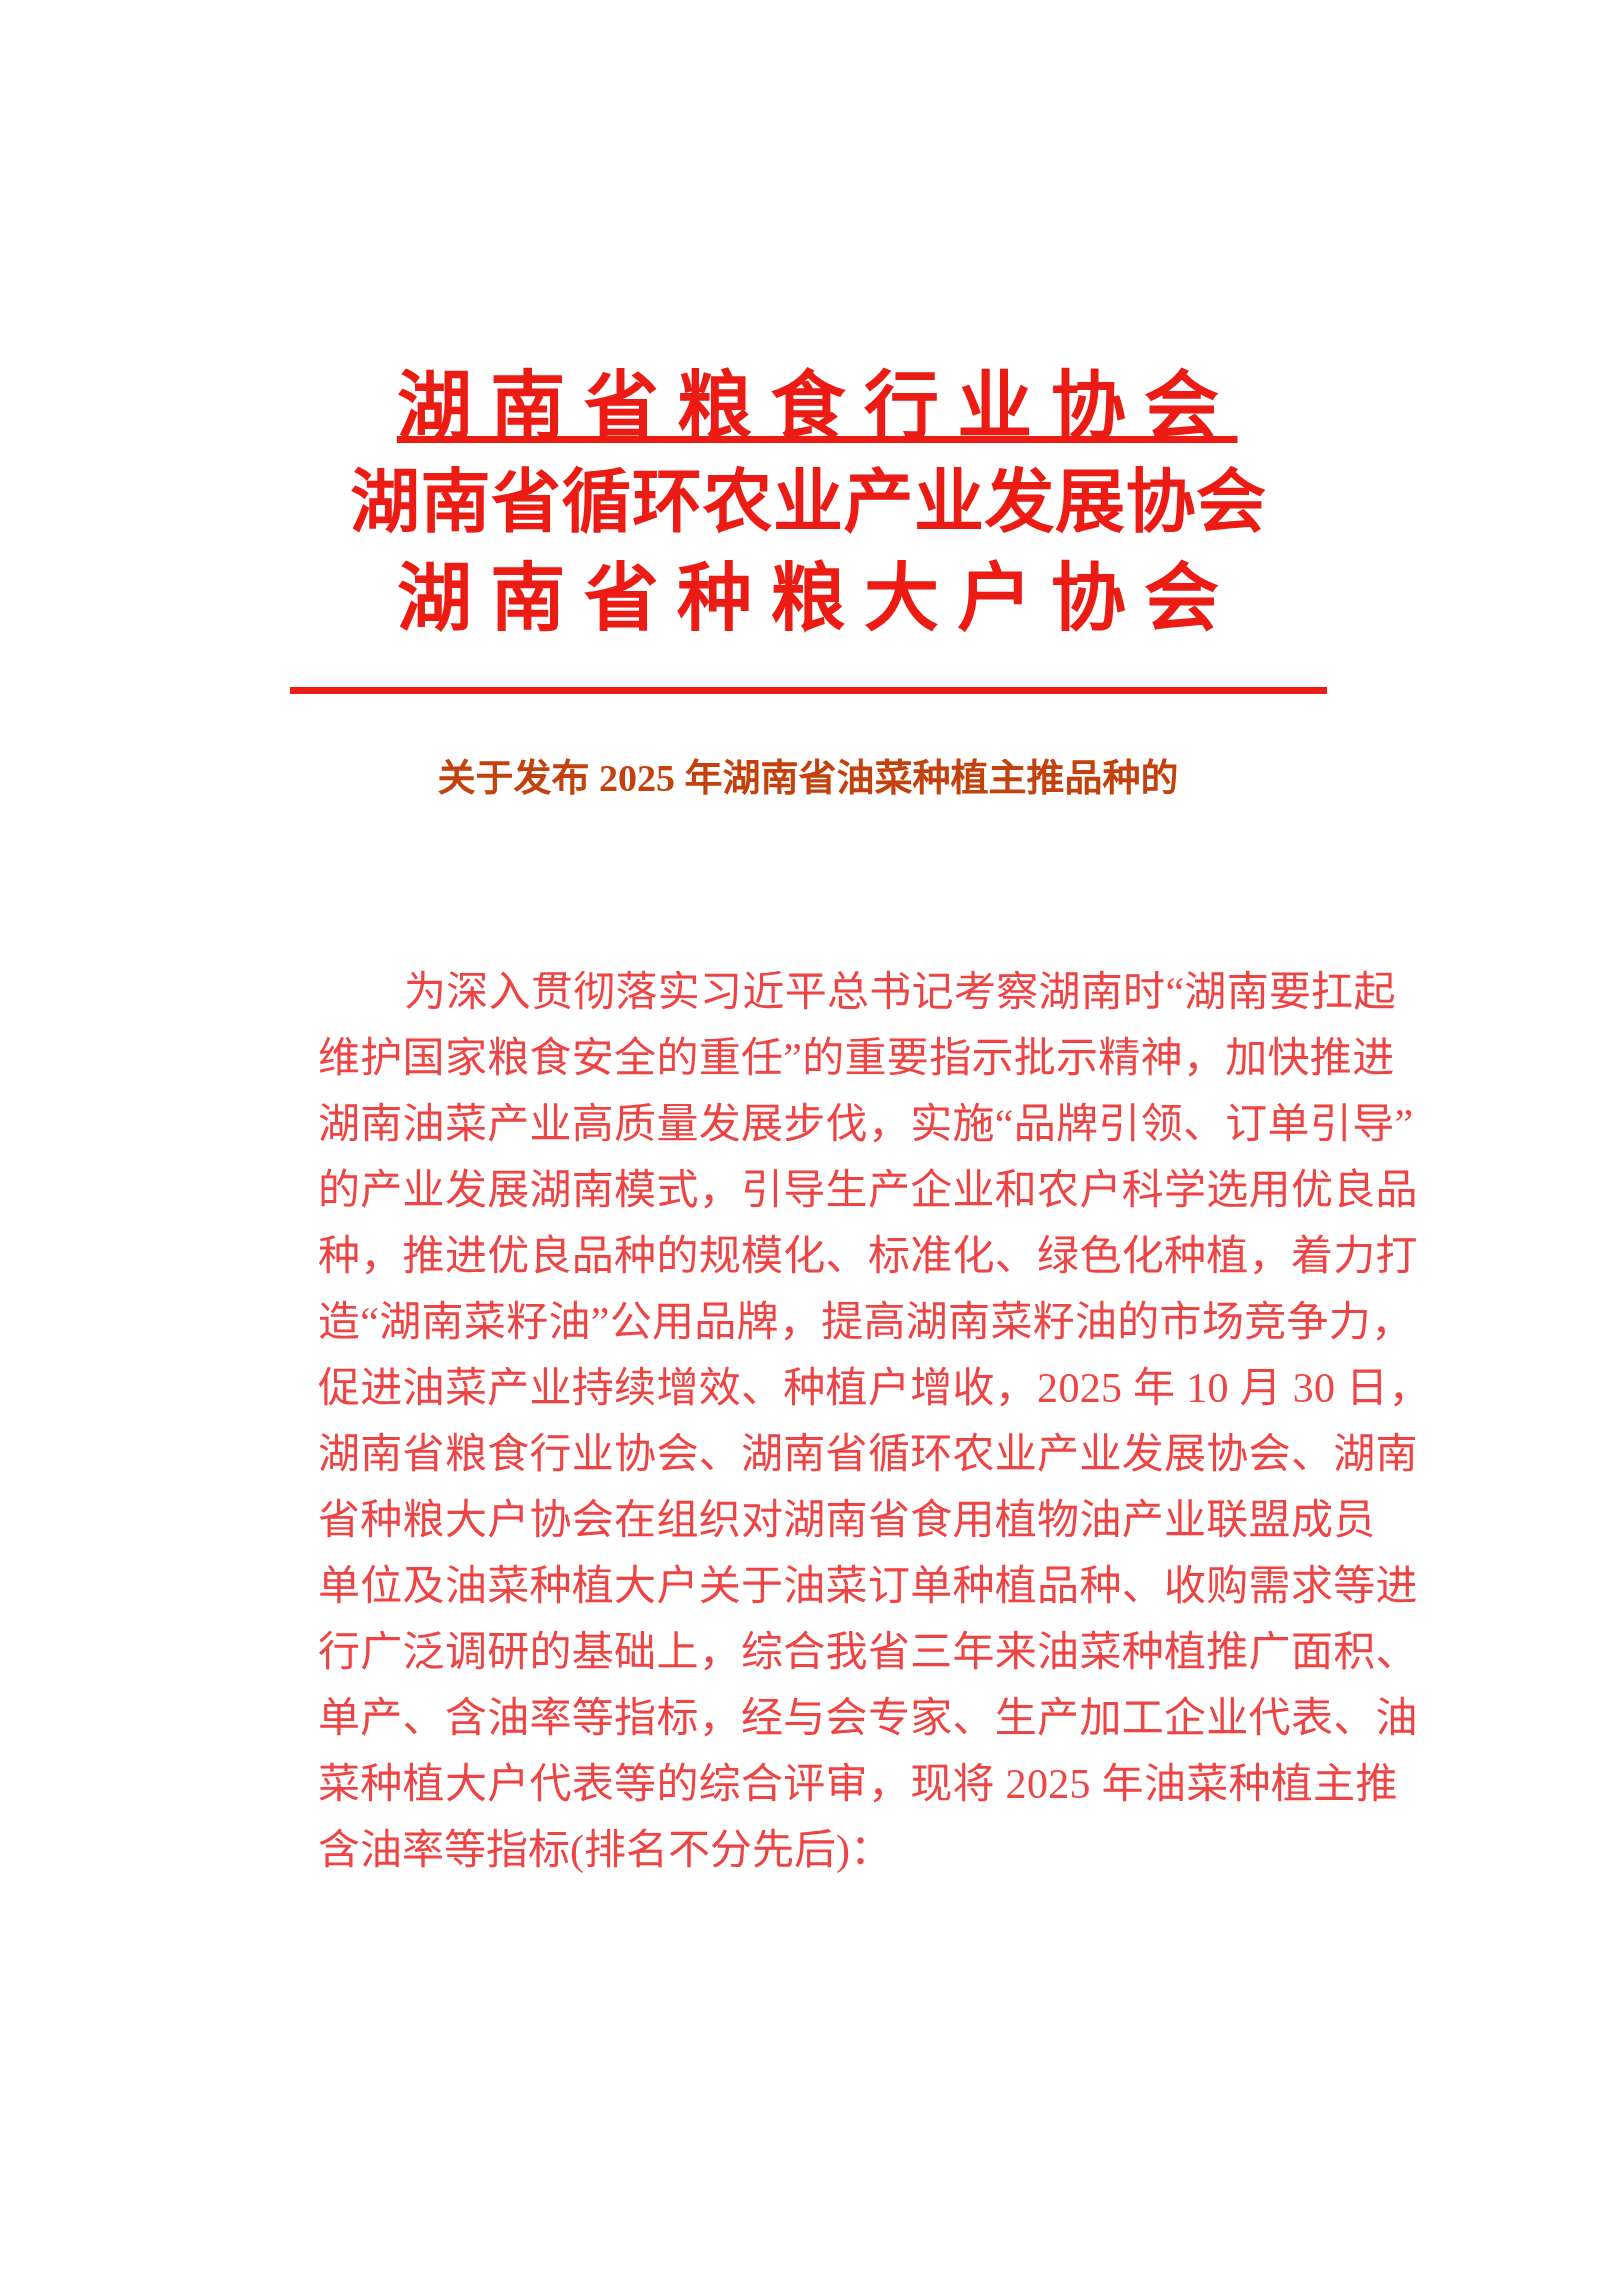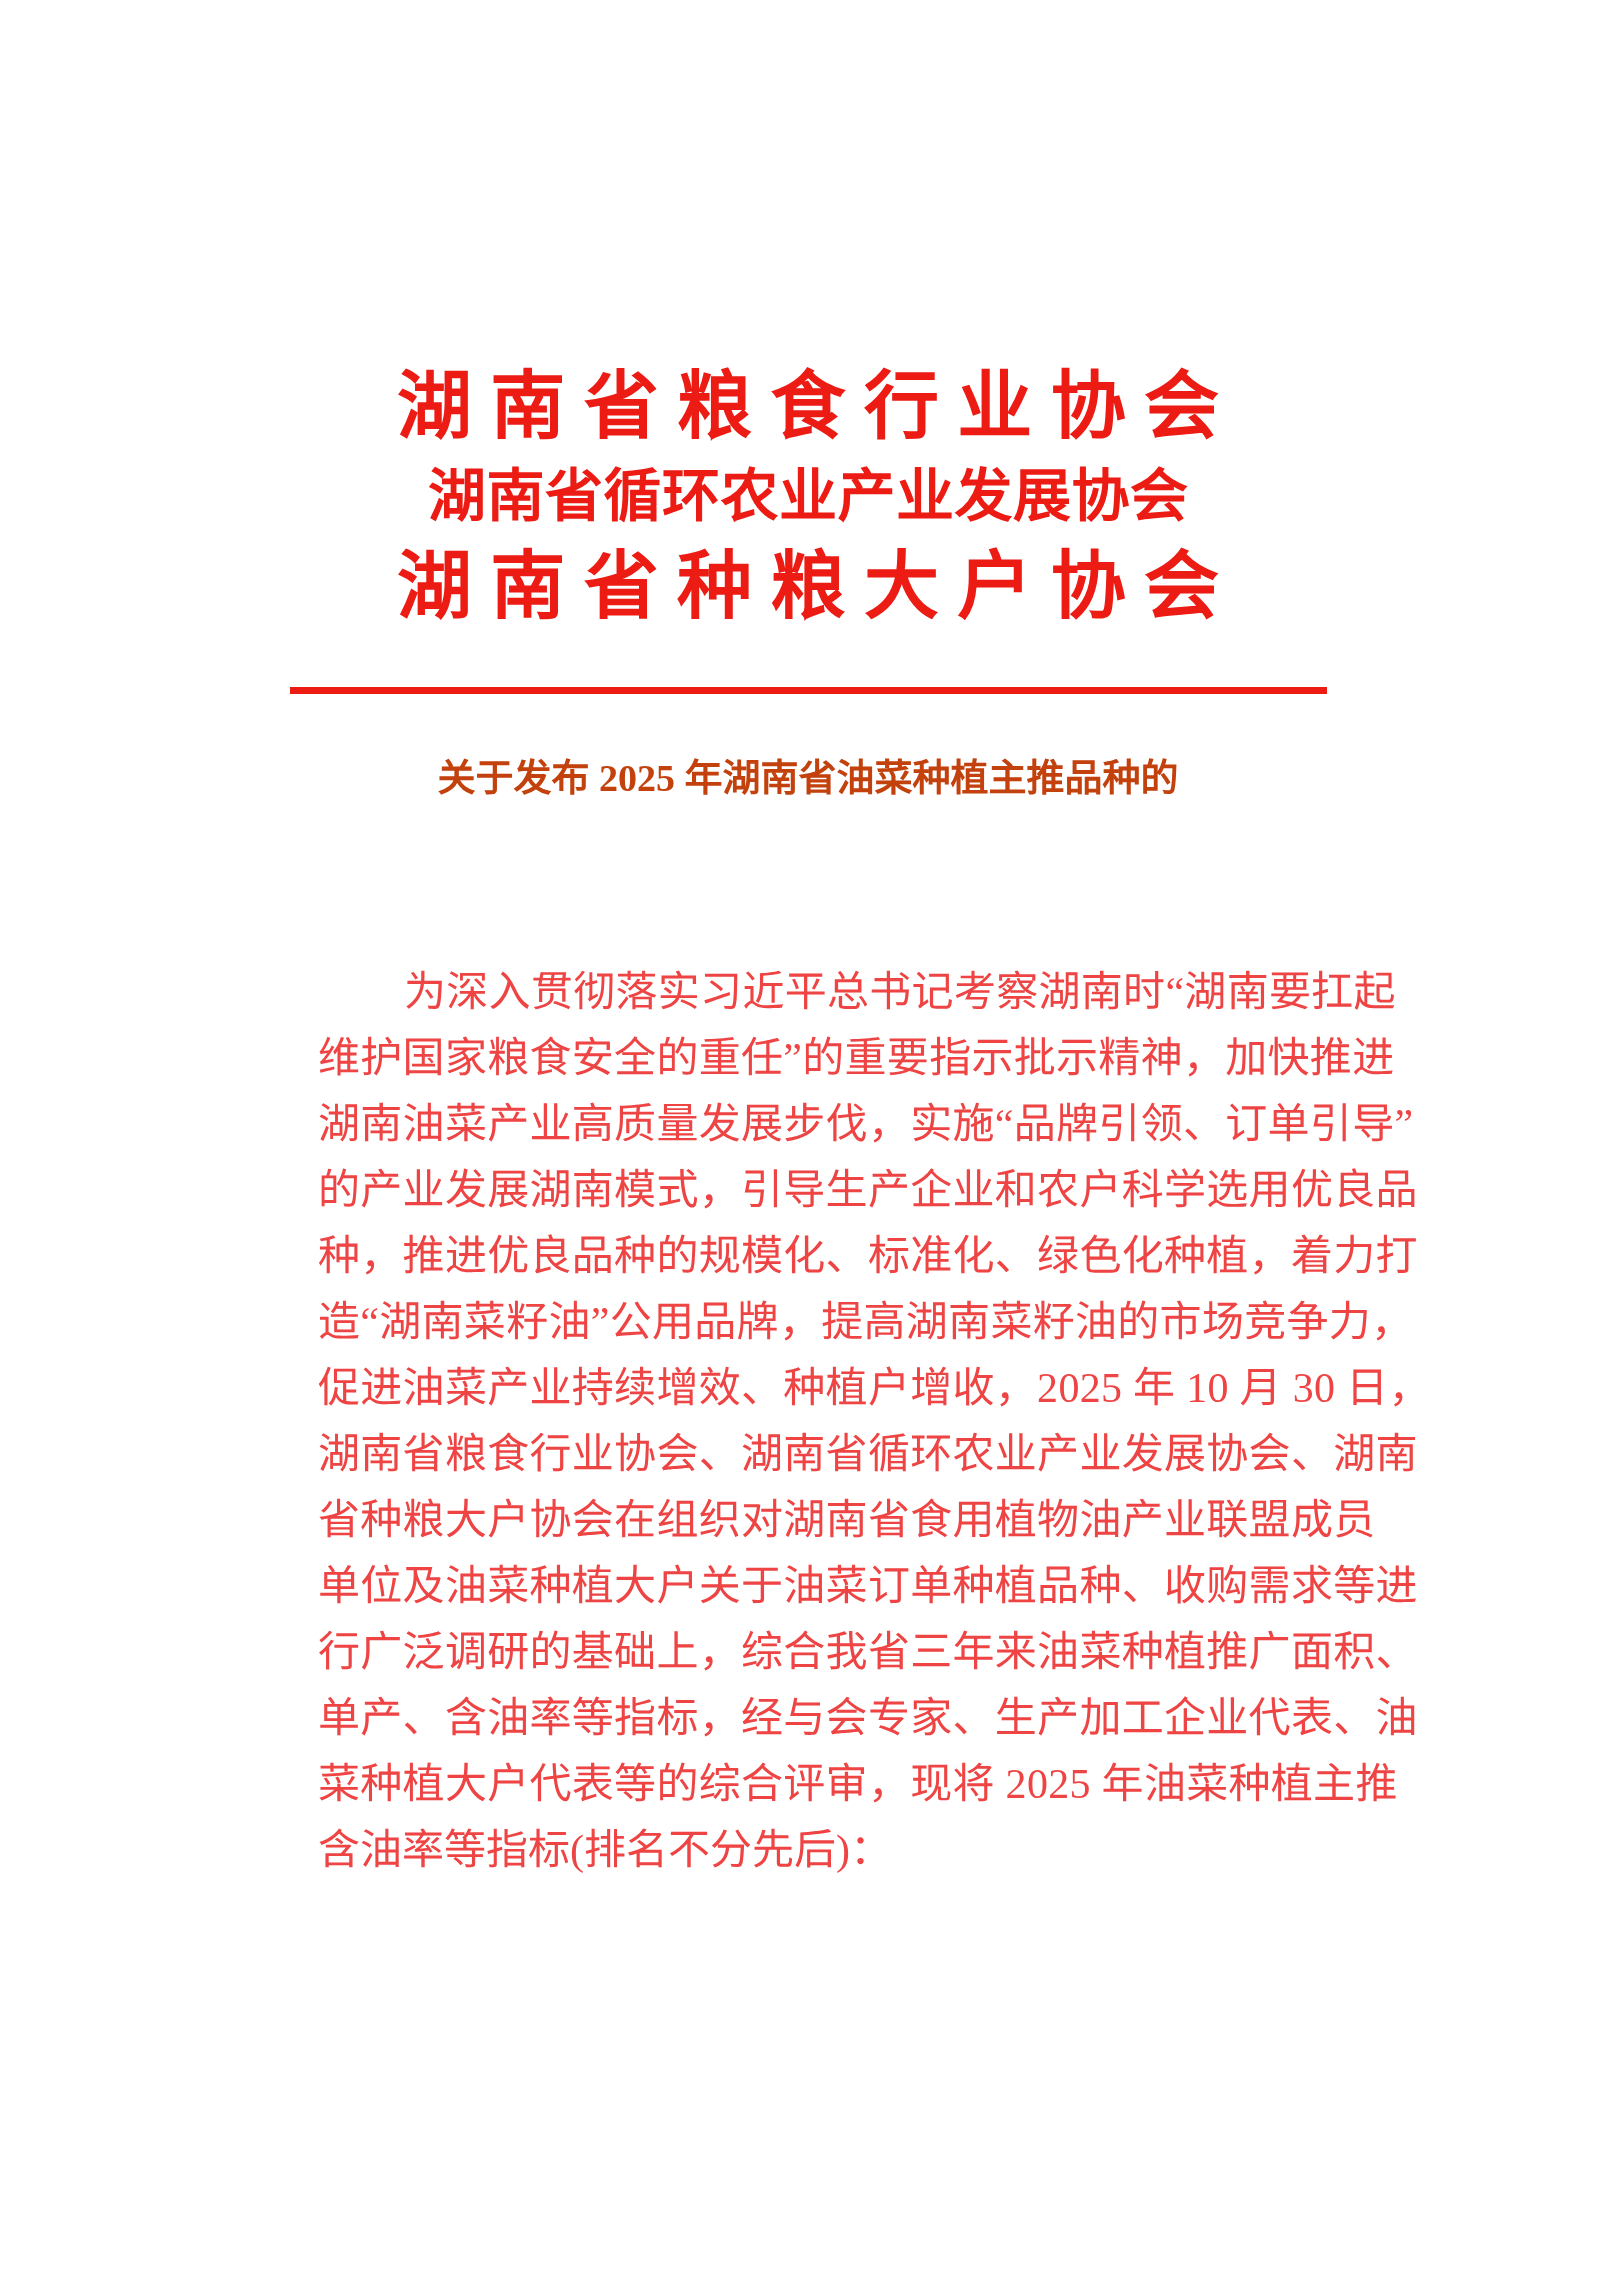--- a/index.html
+++ b/index.html
@@ -33,24 +33,25 @@
     text-align: center;
     white-space: nowrap;
     line-height: 1.0;
   }
 
   .org-line-1 {
     font-size: 75px;
     letter-spacing: 18.4px;
     text-indent: 18.4px;
     margin-bottom: 23.5px;
+    text-decoration: underline;
   }
 
   .org-line-2 {
-    font-size: 58px;
+    font-size: 70px;
     letter-spacing: 0.5px;
     text-indent: 0.5px;
     margin-bottom: 23.5px;
   }
 
   .org-line-3 {
     font-size: 75px;
     letter-spacing: 18.4px;
     text-indent: 18.4px;
     margin-bottom: 0;

